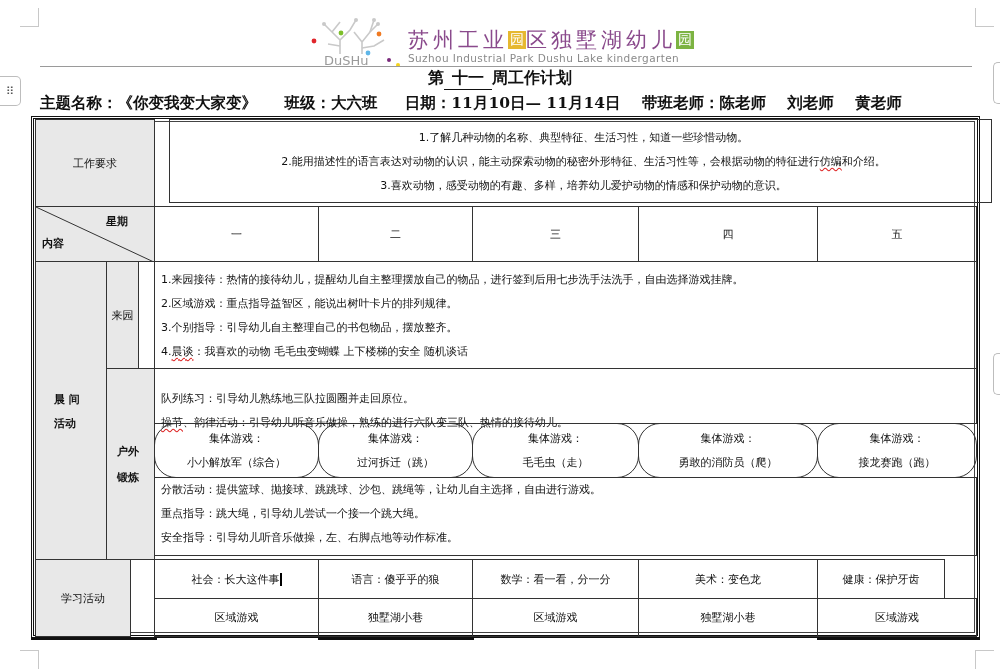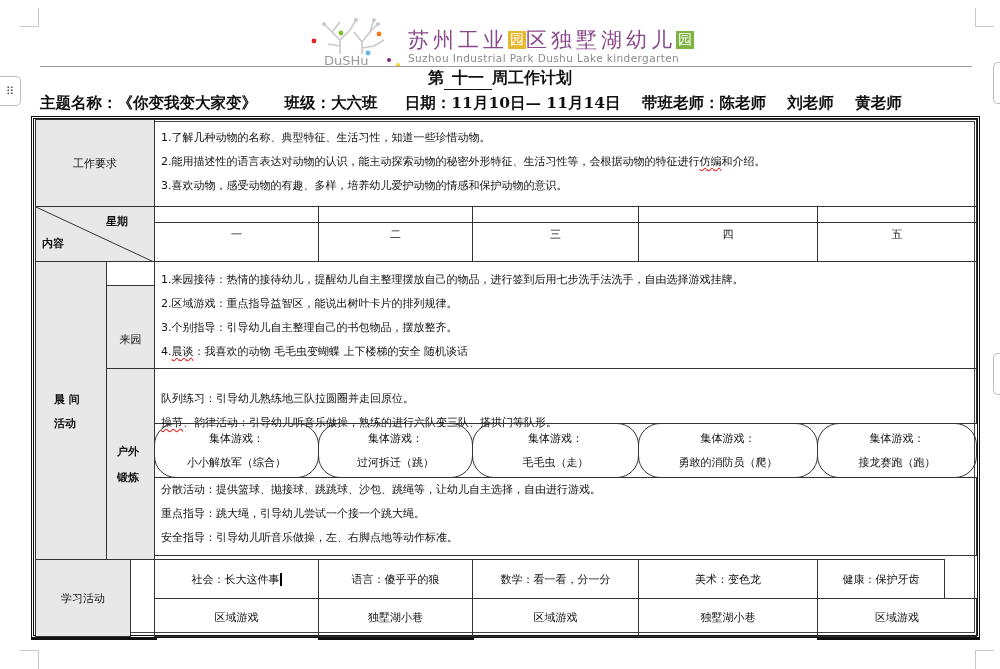--- a/index.html
+++ b/index.html
@@ -136,21 +136,21 @@
   <span class="t">带班老师：陈老师</span>
   <span class="t">刘老师</span>
   <span>黄老师</span>
 </div>
 
 <div class="plan">
   <div class="plan-inner"></div>
 </div>
 
 <div class="cell gray center bold" style="left:35px;top:119px;width:120px;height:88px;">工作要求</div>
-<div class="cell lines" style="left:154px;top:119px;width:823px;height:104px;">
+<div class="cell lines" style="left:169px;top:119px;width:823px;height:84px;text-align:center;">
   <div>1.了解几种动物的名称、典型特征、生活习性，知道一些珍惜动物。</div>
   <div><span>2.能用描述性的语言表达对动物的认识，能主动探索动物的秘密外形特征、生活习性等，会根据动物的特征进行</span><span class="squig">仿编</span><span>和介绍。</span></div>
   <div>3.喜欢动物，感受动物的有趣、多样，培养幼儿爱护动物的情感和保护动物的意识。</div>
 </div>
 
 <div class="cell gray diag" style="left:35px;top:206px;width:120px;height:56px;">
   <svg width="120" height="56">
       <line x1="0" y1="0" x2="120" y2="56" stroke="#333" stroke-width="1"></line>
     </svg>
   <span class="top">星期</span>
@@ -162,37 +162,37 @@
 <div class="cell center" style="left:638px;top:206px;width:180px;height:56px;">四</div>
 <div class="cell center" style="left:817px;top:206px;width:160px;height:56px;">五</div>
 
 <div class="cell gray" style="left:35px;top:261px;width:72px;height:299px;">
   <div style="position:absolute;left:18px;top:126px;font-weight:bold;line-height:24px;">
     <div>晨 间</div>
     <div>活动</div>
   </div>
 </div>
 
-<div class="cell gray center bold" style="left:106px;top:261px;width:49px;height:108px;margin-top:24px;">来园</div>
+<div class="cell gray center bold" style="left:106px;top:261px;width:33px;height:108px;">来园</div>
 <div class="cell lines" style="left:154px;top:261px;width:823px;height:108px;">
   <div>1.来园接待：热情的接待幼儿，提醒幼儿自主整理摆放自己的物品，进行签到后用七步洗手法洗手，自由选择游戏挂牌。</div>
   <div>2.区域游戏：重点指导益智区，能说出树叶卡片的排列规律。</div>
   <div>3.个别指导：引导幼儿自主整理自己的书包物品，摆放整齐。</div>
   <div><span>4.</span><span class="squig">晨谈</span><span>：我喜欢的动物   毛毛虫变蝴蝶   上下楼梯的安全      随机谈话</span></div>
 </div>
 
 <div class="cell gray" style="left:106px;top:368px;width:49px;height:192px;">
   <div style="position:absolute;left:10px;top:70px;font-weight:bold;line-height:26px;">
     <div>户外</div>
     <div>锻炼</div>
   </div>
 </div>
 <div class="cell lines" style="left:154px;top:368px;width:823px;height:56px;padding-top:18px;">
   <div>队列练习：引导幼儿熟练地三队拉圆圈并走回原位。</div>
-  <div><span class="squig">操节</span><span>、韵律活动：引导幼儿听音乐做操，熟练的进行六队变三队、搭拱门等队形。</span></div>
+  <div><span class="squig">操节</span><span>、韵律活动：引导幼儿听音乐做操，熟练的进行六队变三队、热情的接待幼儿。</span></div>
 </div>
 
 <div class="cell stack" style="left:154px;top:423px;width:165px;height:55px;">
   <div>集体游戏：</div>
     <div>小小解放军（综合）</div>
 </div>
 <div class="cell stack" style="left:318px;top:423px;width:155px;height:55px;">
   <div>集体游戏：</div>
     <div>过河拆迁（跳）</div>
 </div>

